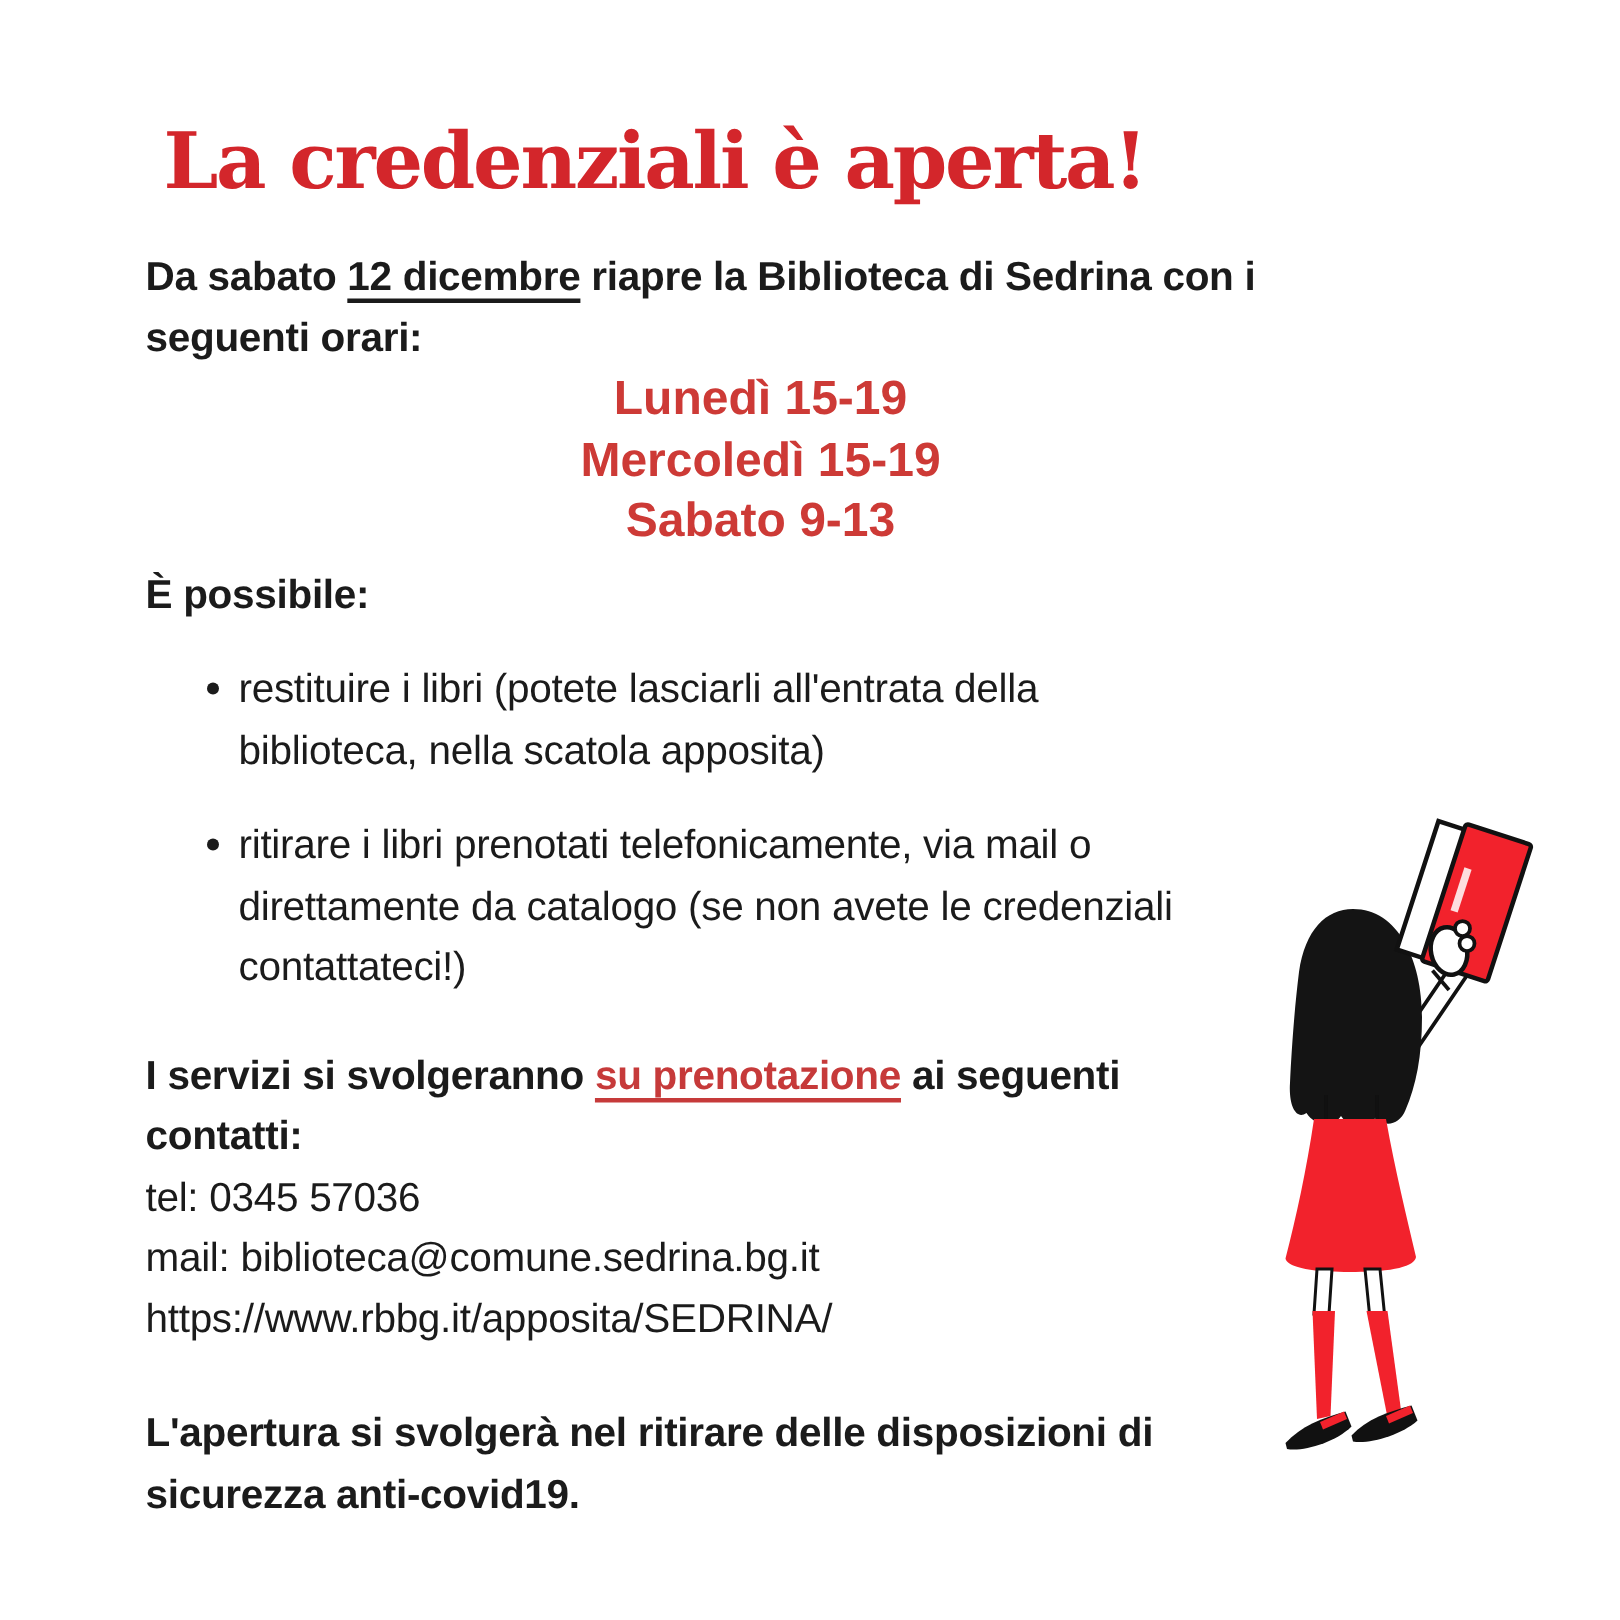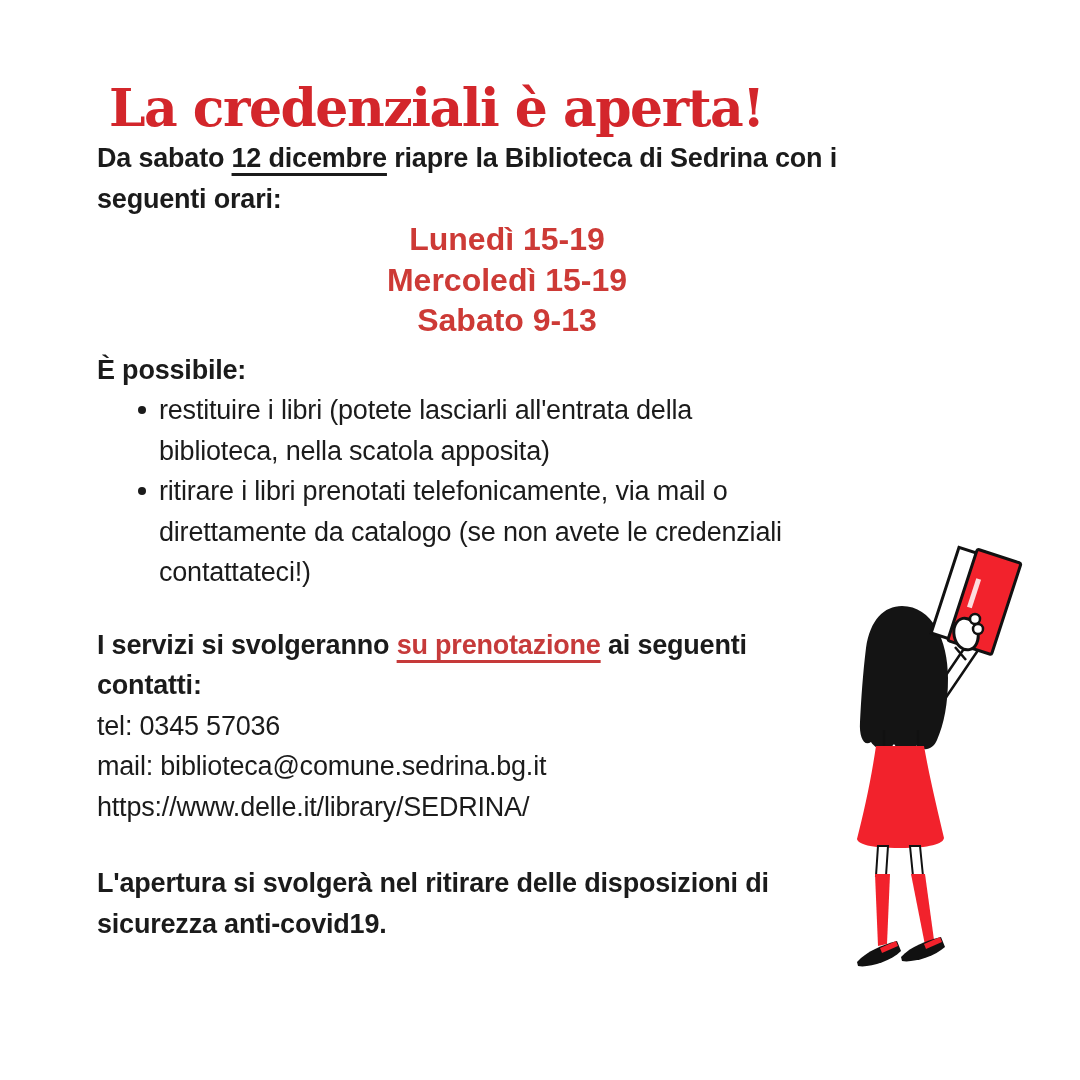--- a/index.html
+++ b/index.html
@@ -16,37 +16,37 @@
     font-family: "DejaVu Serif", serif;
     font-size: 52px;
     line-height: 60px;
     letter-spacing: -1.5px;
     margin-left: 12px;
     color: #d3262b;
     white-space: nowrap;
   }
   .p { font-size: 27px; line-height: 40.5px; letter-spacing: -0.2px; white-space: pre-line; }
   .bold { font-weight: bold; }
-  .intro { }
+  .intro { margin-top: 26px; }
   .u-black {
     text-decoration: underline;
     text-decoration-thickness: 3px;
     text-underline-offset: 6px;
     text-decoration-color: #1b1b1b;
   }
   .hours {
     width: 820px;
     text-align: center;
     font-weight: bold;
     font-size: 32px;
     line-height: 40.5px;
     color: #cd3a36;
   }
   .heading { margin-top: 9px; }
-  .bullet { display: flex; }
+  .bullet { display: flex; margin-top: 23px; }
   .dot {
     flex: 0 0 auto;
     width: 8px; height: 8px;
     border-radius: 50%;
     background: #1b1b1b;
     margin: 16px 13px 0 41px;
   }
   .btxt { flex: 1 1 auto; }
   .services { margin-top: 32px; }
   .u-red {
@@ -88,21 +88,21 @@
 direttamente da catalogo (se non avete le credenziali
 contattateci!)</span>
     </div>
   </div>
 
   <p class="p bold services"><span>I servizi si svolgeranno </span><span class="u-red" style="color: rgb(198, 58, 58); text-align: right;">su prenotazione</span><span> ai seguenti
 contatti:</span></p>
 
   <p class="p">tel: 0345 57036</p>
   <p class="p">mail: biblioteca@comune.sedrina.bg.it</p>
-  <p class="p">https://www.delle.it/library/SEDRINA/</p>
+  <p class="p">https://www.rbbg.it/apposita/SEDRINA/</p>
 
   <p class="p bold footer">L'apertura si svolgerà nel ritirare delle disposizioni di
 sicurezza anti-covid19.</p>
 </div>
 
 <svg class="figure" width="1080" height="1080" viewBox="0 0 1080 1080">
 
   <path d="M 904 680 L 938 698 L 972 648" fill="none" stroke="#111111" stroke-width="15" stroke-linecap="round" stroke-linejoin="round"></path>
   <path d="M 904 680 L 938 698 L 972 648" fill="none" stroke="#ffffff" stroke-width="10" stroke-linecap="round" stroke-linejoin="round"></path>
   <path d="M 955 647 L 966 660" stroke="#111111" stroke-width="2.5"></path>

